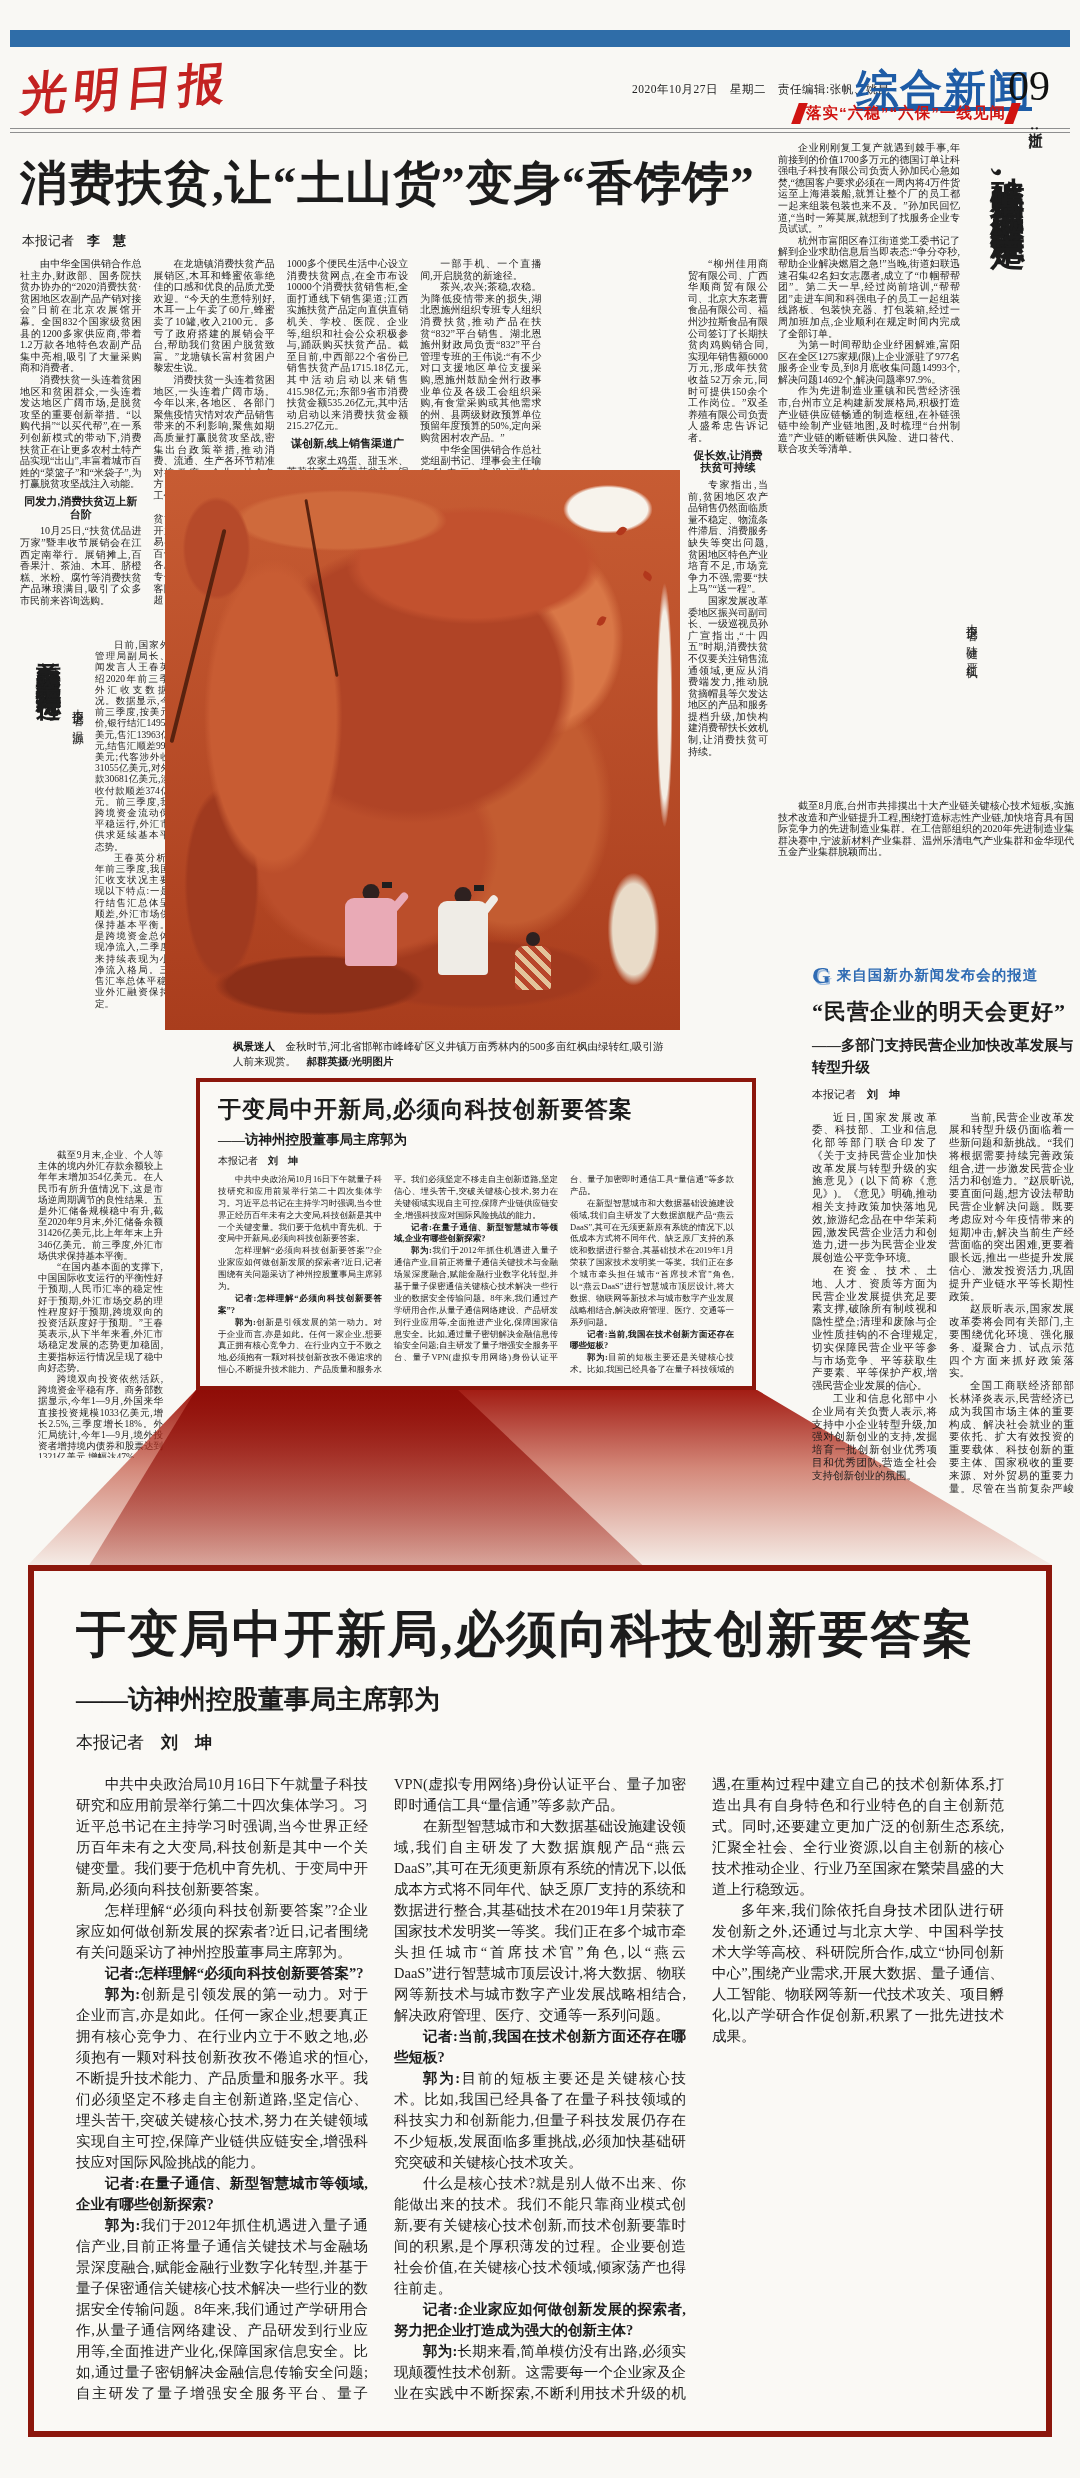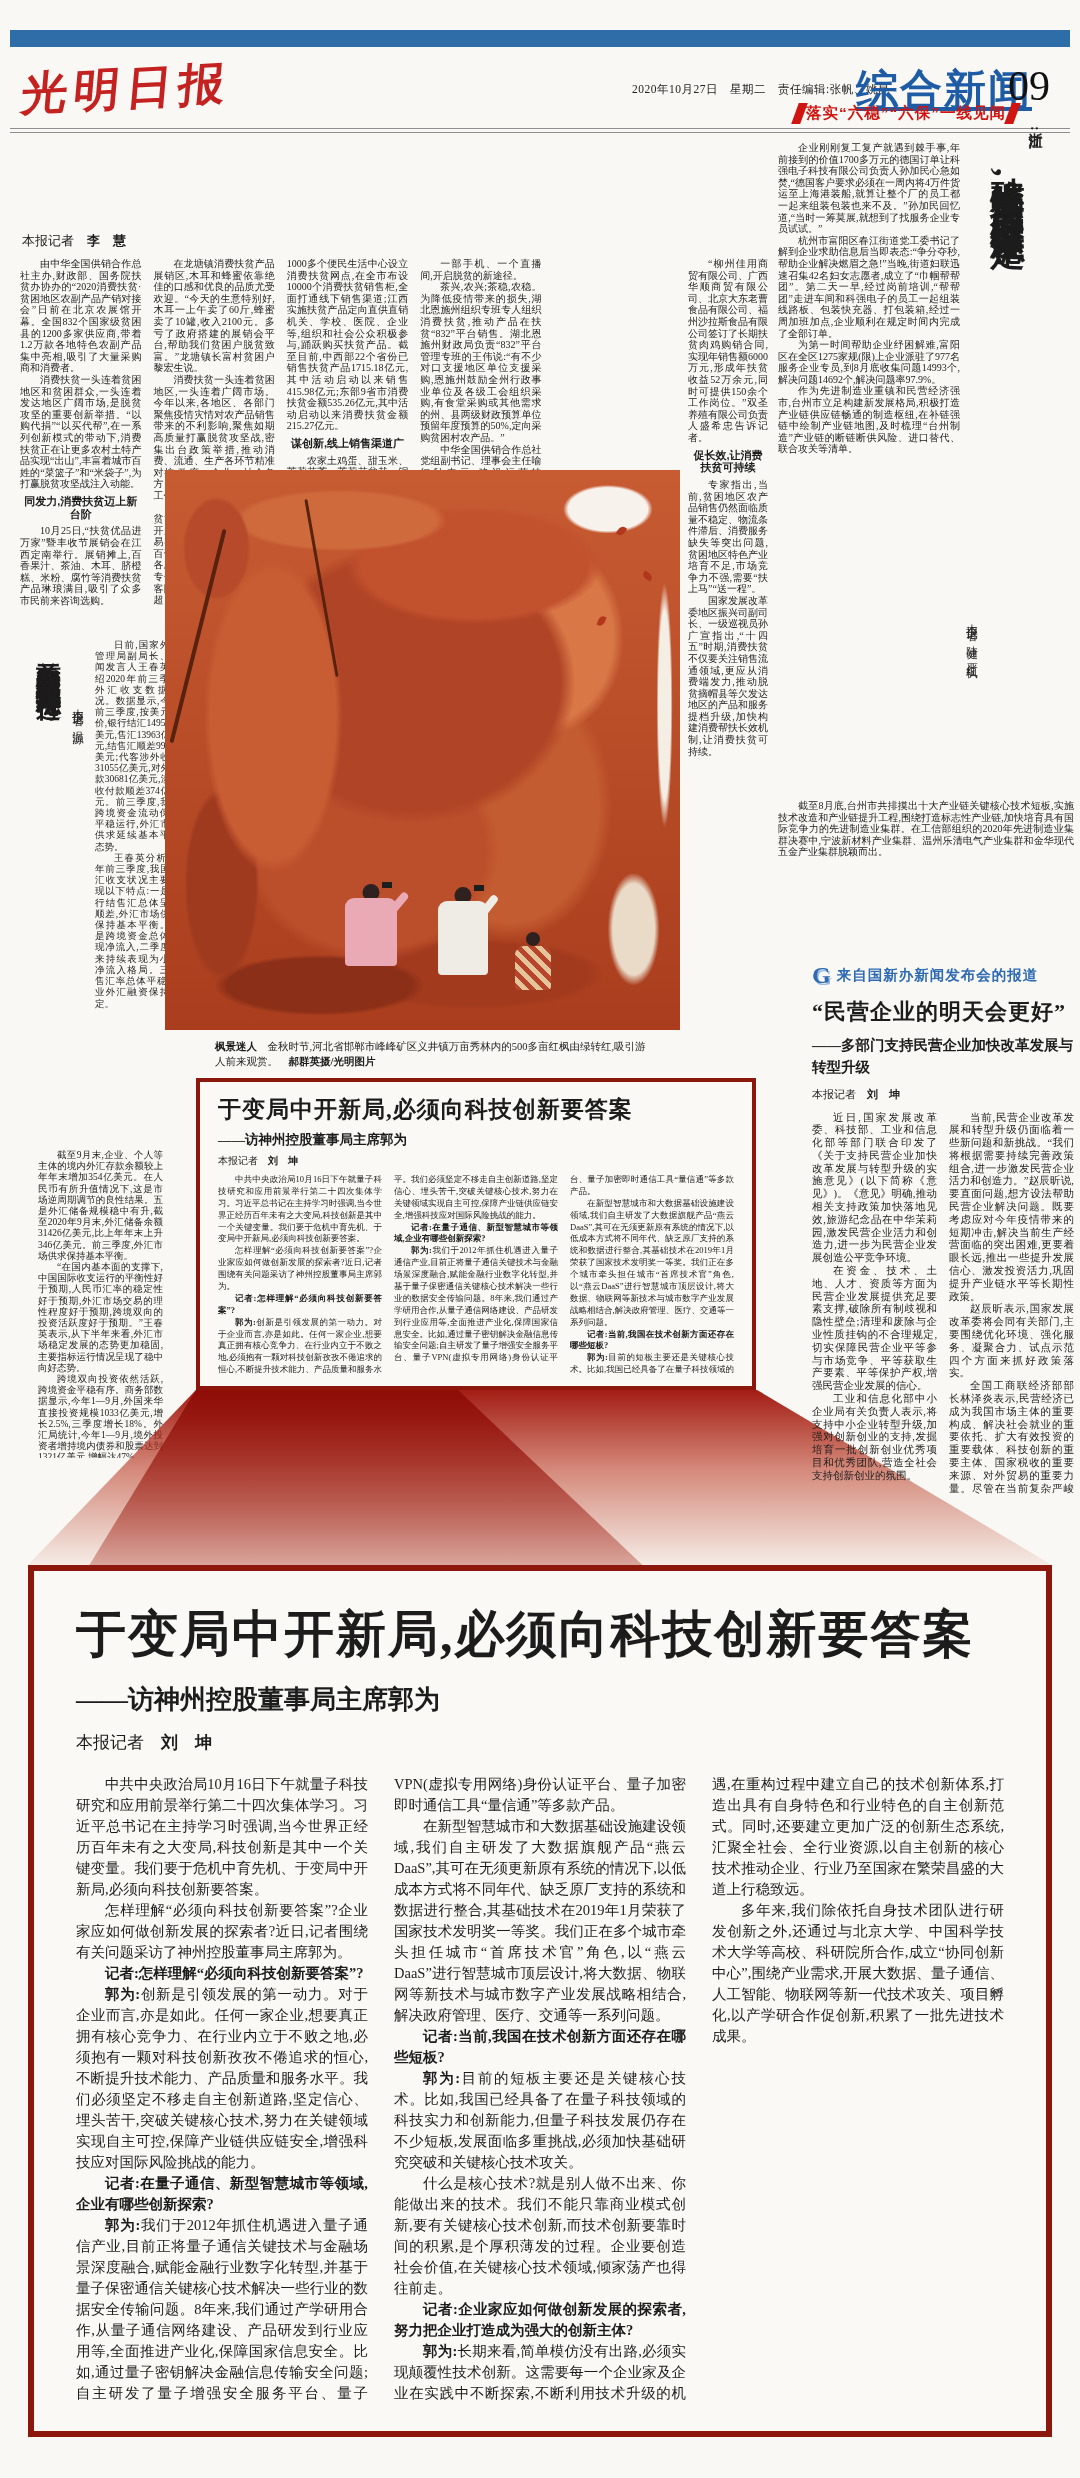--- a/index.html
+++ b/index.html
@@ -48,21 +48,21 @@
     radial-gradient(closest-side at 60% 90%,#a23a1e 0 55%,transparent 63%),
     radial-gradient(closest-side at 91% 82%,#e9dbc8 0 45%,transparent 56%),
     linear-gradient(#c75c33,#a93d1d);}
   .branch{position:absolute;background:#58220f;border-radius:2px;}
   .leaf{position:absolute;width:7px;height:10px;background:#b2371c;border-radius:60% 0 60% 0;transform:rotate(35deg);}
   .fig{position:absolute;}
   .fig .head{position:absolute;left:50%;transform:translateX(-50%);top:0;width:17px;height:17px;border-radius:50%;background:#2e2120;}
   .fig .body{position:absolute;left:0;top:14px;width:100%;border-radius:9px 9px 4px 4px;}
   .fig .arm{position:absolute;width:8px;height:30px;border-radius:4px;top:6px;}
   .fig .phone{position:absolute;width:10px;height:6px;background:#1e1e1e;top:0;}
-  .caption{font-size:10.5px;line-height:1.4;}
+  .caption{font-size:10.5px;line-height:1.4;margin-left:18px;}
   .caption b{font-weight:700;}
   .boxS{border:4px solid #8c170c;background:#faf9f5;}
   .boxL{border:6px solid #8c170c;background:#faf9f5;}
   .boxS-hl{font-size:23px;font-weight:700;letter-spacing:1px;}
   .boxS-sub{font-size:13.5px;font-weight:700;margin-top:6px;}
   .boxS-by{font-size:10px;margin-top:5px;}
   .boxS-body{font-size:8.5px;line-height:1.4;}
   .boxL-hl{font-size:50px;font-weight:700;letter-spacing:2px;white-space:nowrap;}
   .boxL-sub{font-size:26px;font-weight:700;margin-top:14px;}
   .boxL-by{font-size:17px;margin-top:14px;}
@@ -87,20 +87,21 @@
 <div class="page">
 
   <div class="abs topbar" style="left:10px;top:30px;width:1060px;height:17px;"></div>
 
   <div class="abs masthead-logo" style="left:22px;top:58px;">光明日报</div>
   <div class="abs dateline" style="left:632px;top:82px;">2020年10月27日　星期二　责任编辑:张帆、姚昆</div>
   <div class="abs section-title" style="left:856px;top:62px;">综合新闻</div>
   <div class="abs page-no" style="left:1008px;top:62px;">09</div>
   <div class="abs rule2" style="left:10px;top:128px;width:1060px;"></div>
 
+  <div class="abs lead-hl" style="left:20px;top:152px;">消费扶贫,让“土山货”变身“香饽饽”</div>
   <div class="abs byline" style="left:22px;top:232px;">
     <span>本报记者</span>　<b>李　慧</b>
   </div>
   <div class="abs cols body10" style="left:20px;top:258px;width:655px;height:356px;column-count:5;column-gap:12px;">
 
   <p class="bp"><span data-role="text">由中华全国供销合作总社主办,财政部、国务院扶贫办协办的“2020消费扶贫·贫困地区农副产品产销对接会”日前在北京农展馆开幕。全国832个国家级贫困县的1200多家供应商,带着1.2万款各地特色农副产品集中亮相,吸引了大量采购商和消费者。</span></p>
       <p class="bp"><span data-role="text">消费扶贫一头连着贫困地区和贫困群众,一头连着发达地区广阔市场,是脱贫攻坚的重要创新举措。“以购代捐”“以买代帮”,在一系列创新模式的带动下,消费扶贫正在让更多农村土特产品实现“出山”,丰富着城市百姓的“菜篮子”和“米袋子”,为打赢脱贫攻坚战注入动能。</span></p>
       <p class="bp sub"><span data-role="text">同发力,消费扶贫迈上新台阶</span></p>
       <p class="bp"><span data-role="text">10月25日,“扶贫优品进万家”暨丰收节展销会在江西定南举行。展销摊上,百香果汁、茶油、木耳、脐橙糕、米粉、腐竹等消费扶贫产品琳琅满目,吸引了众多市民前来咨询选购。</span></p>
       <p class="bp"><span data-role="text">在龙塘镇消费扶贫产品展销区,木耳和蜂蜜依靠绝佳的口感和优良的品质尤受欢迎。“今天的生意特别好,木耳一上午卖了60斤,蜂蜜卖了10罐,收入2100元。多亏了政府搭建的展销会平台,帮助我们贫困户脱贫致富。”龙塘镇长富村贫困户黎宏生说。</span></p>

